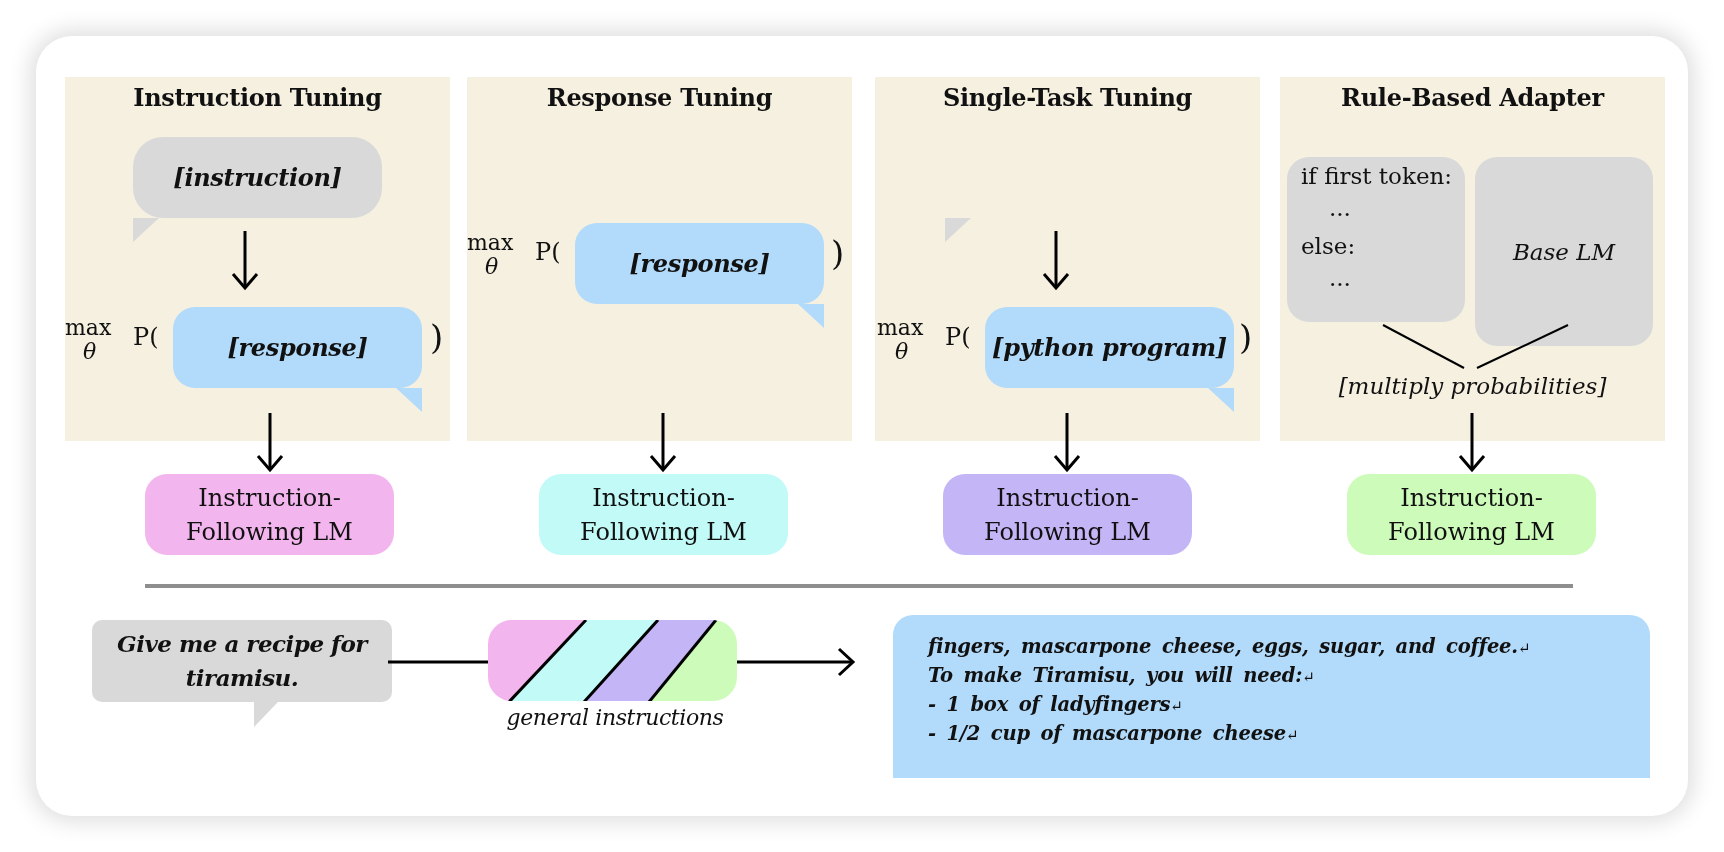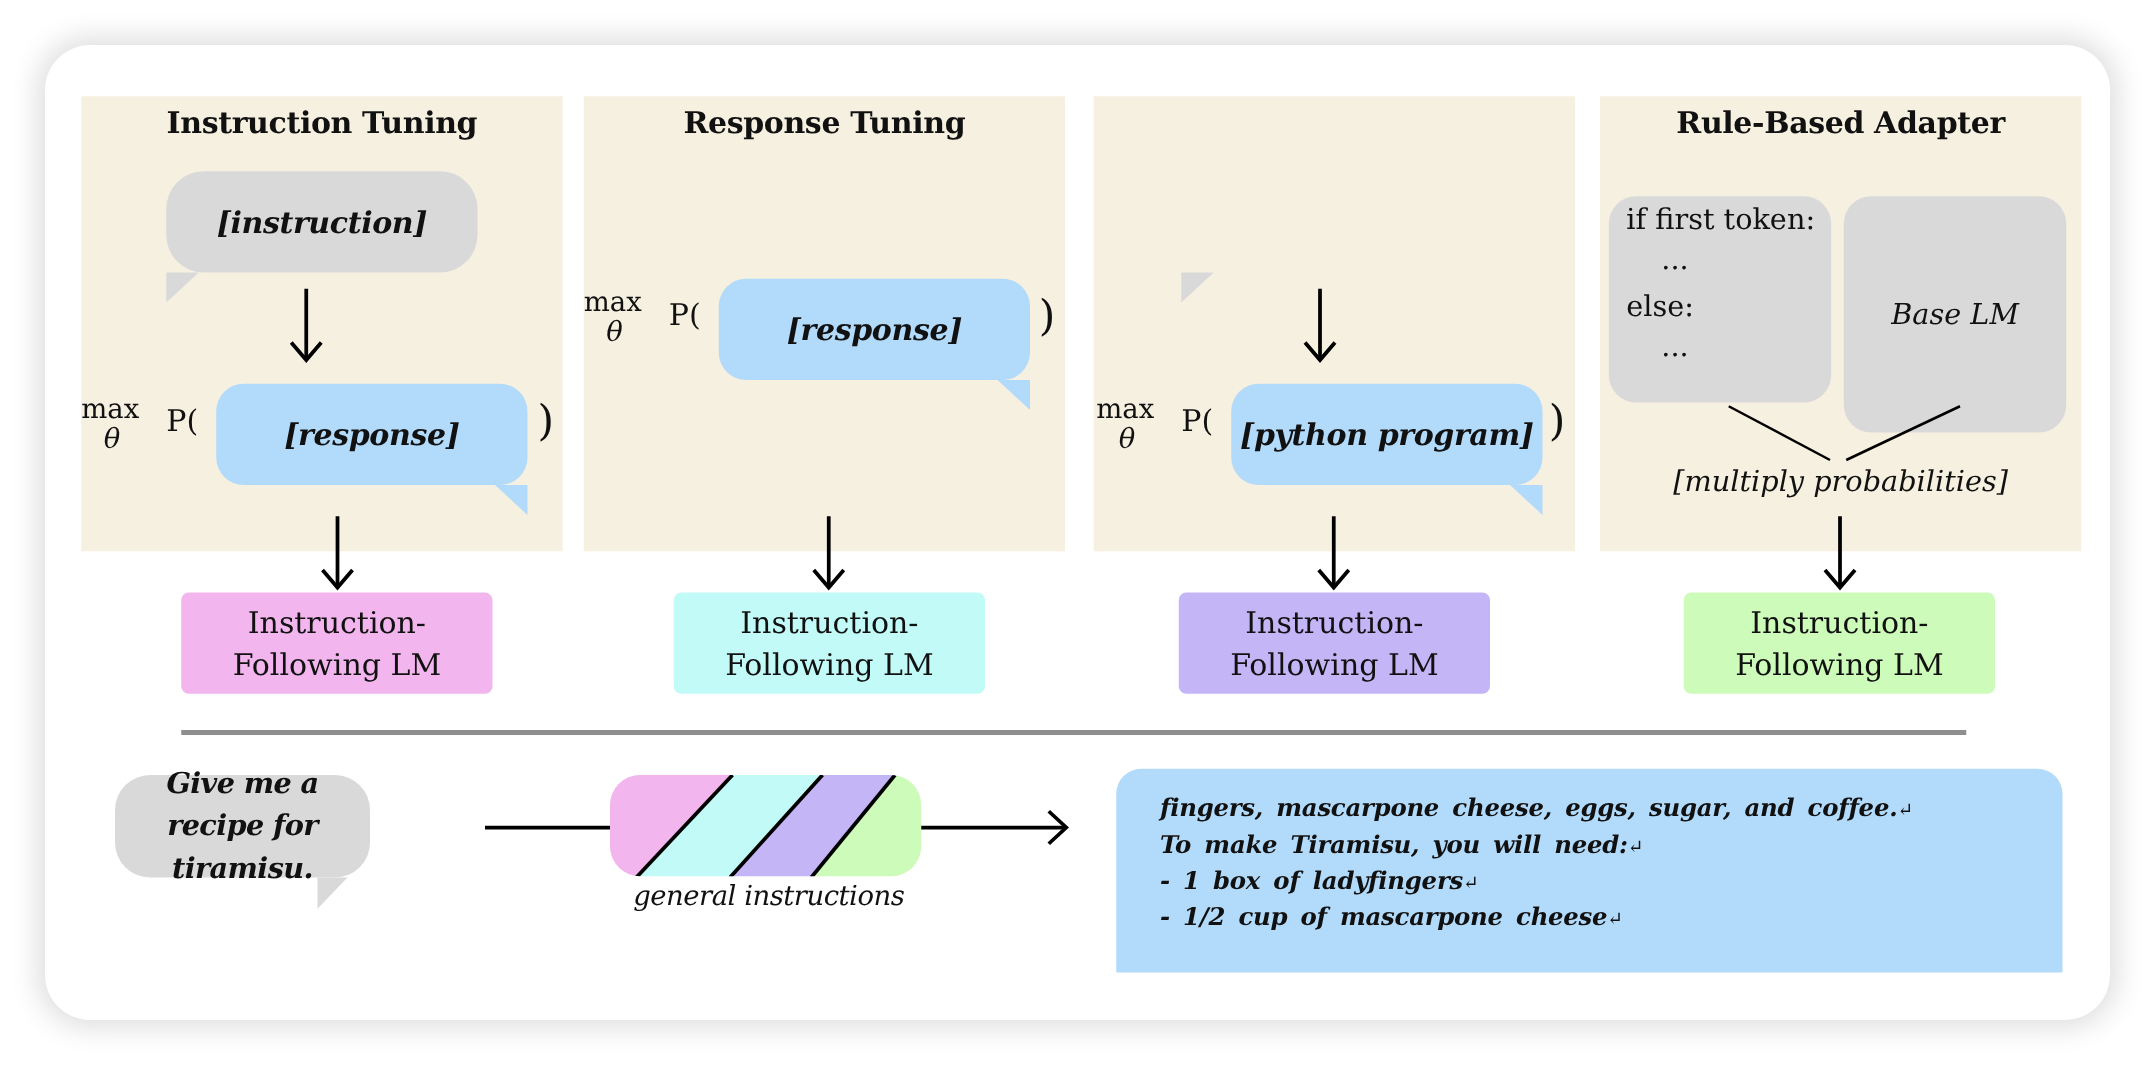--- a/index.html
+++ b/index.html
@@ -33,40 +33,40 @@
   .tail { position: absolute; width: 0; height: 0; }
   .tail.gray-bl { border-top: 24px solid #d9d9d9; border-right: 26px solid transparent; }
   .tail.blue-br { border-top: 24px solid #b2dafa; border-left: 26px solid transparent; }
   .math { position: absolute; font-family: "DejaVu Serif", serif; }
   .math .max { position: absolute; font-size: 22px; left: 0; top: 0; }
   .math .theta { position: absolute; font-size: 22px; font-style: italic; left: 18px; top: 24px; }
   .math .p { position: absolute; font-size: 24px; left: 68px; top: 8px; }
   .rparen { position: absolute; font-size: 34px; font-family: "DejaVu Serif", serif; }
   .arrow { position: absolute; }
   .lm-box {
-    position: absolute; top: 474px; width: 249px; height: 81px; border-radius: 6px;
+    position: absolute; top: 474px; width: 249px; height: 81px; border-radius: 22px;
     display: flex; align-items: center; justify-content: center; text-align: center;
     font-size: 24px; line-height: 34px; font-family: "DejaVu Serif", serif;
   }
   .rule-box {
     position: absolute; background: #d9d9d9; border-radius: 22px;
     font-size: 23px; font-family: "DejaVu Serif", serif;
   }
   .rule-line { position: absolute; left: 15px; white-space: nowrap; }
   .multiply {
     position: absolute; left: 0; right: 0; top: 296px; text-align: center;
     font-style: italic; font-size: 23px;
   }
   .divider {
     position: absolute; left: 145px; top: 584px; width: 1428px; height: 4px;
     background: #8e8e8e;
   }
   .query-bubble {
-    position: absolute; left: 92px; top: 620px; width: 204px; height: 82px;
-    background: #d9d9d9; border-radius: 28px;
+    position: absolute; left: 92px; top: 620px; width: 300px; height: 82px;
+    background: #d9d9d9; border-radius: 10px;
     display: flex; align-items: center; justify-content: center; text-align: center;
     font-weight: bold; font-style: italic; font-size: 23px; line-height: 34px;
     font-family: "DejaVu Serif", serif; letter-spacing: -0.5px;
   }
   .models-caption {
     position: absolute; left: 420px; top: 700px; width: 390px; text-align: center;
     font-style: italic; font-size: 22px; line-height: 36px; letter-spacing: -0.4px;
   }
   .response-box {
     position: absolute; left: 893px; top: 615px; width: 757px; height: 163px;
@@ -108,20 +108,21 @@
     <span class="max">max</span>
     <span class="theta">θ</span>
     <span class="p">P(</span>
   </div>
   <div class="bubble blue" style="left:108px;top:146px;width:249px;height:81px;">[response]</div>
   <div class="tail blue-br" style="left:331px;top:227px;"></div>
   <span class="rparen" style="left:364px;top:156px;">)</span>
 </div>
 
 <div class="panel" style="left:875px;">
+  <div class="panel-title">Single-Task Tuning</div>
   <div class="tail gray-bl" style="left:70px;top:141px;"></div>
   <svg class="arrow" style="left:166px;top:152px;" width="30" height="62">
     <line x1="15" y1="2" x2="15" y2="58" stroke="#000" stroke-width="3"></line>
     <polyline points="3,45 15,59 27,45" fill="none" stroke="#000" stroke-width="3"></polyline>
   </svg>
   <div class="math" style="left:2px;top:238px;">
     <span class="max">max</span>
     <span class="theta">θ</span>
     <span class="p">P(</span>
   </div>

